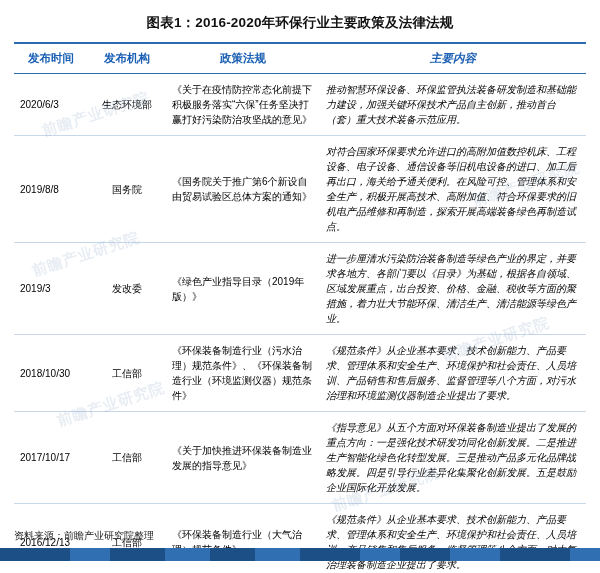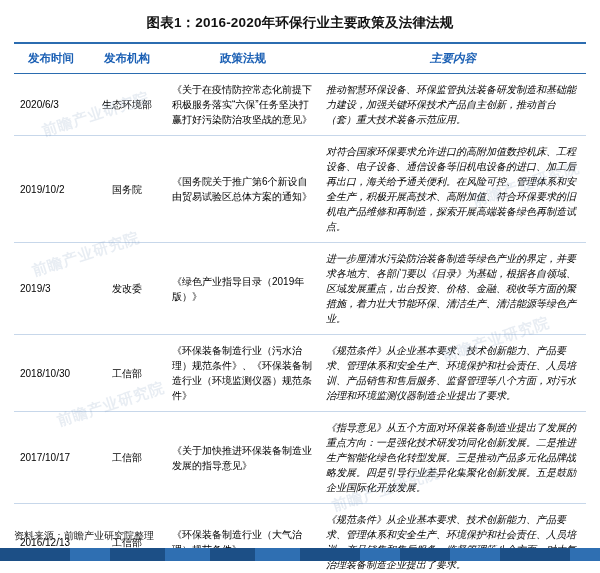--- a/index.html
+++ b/index.html
@@ -138,21 +138,21 @@
       </tr>
     </thead>
     <tbody>
       <tr>
         <td class="col-date">2020/6/3</td>
         <td class="col-org">生态环境部</td>
         <td class="col-pol">《关于在疫情防控常态化前提下积极服务落实“六保”任务坚决打赢打好污染防治攻坚战的意见》</td>
         <td class="col-main">推动智慧环保设备、环保监管执法装备研发制造和基础能力建设，加强关键环保技术产品自主创新，推动首台（套）重大技术装备示范应用。</td>
       </tr>
       <tr>
-        <td class="col-date">2019/10/2</td>
+        <td class="col-date">2019/8/8</td>
         <td class="col-org">国务院</td>
         <td class="col-pol">《国务院关于推广第6个新设自由贸易试验区总体方案的通知》</td>
         <td class="col-main">对符合国家环保要求允许进口的高附加值数控机床、工程设备、电子设备、通信设备等旧机电设备的进口、加工后再出口，海关给予通关便利。在风险可控、管理体系和安全生产，积极开展高技术、高附加值、符合环保要求的旧机电产品维修和再制造，探索开展高端装备绿色再制造试点。</td>
       </tr>
       <tr>
         <td class="col-date">2019/3</td>
         <td class="col-org">发改委</td>
         <td class="col-pol">《绿色产业指导目录（2019年版）》</td>
         <td class="col-main">进一步厘清水污染防治装备制造等绿色产业的界定，并要求各地方、各部门要以《目录》为基础，根据各自领域、区域发展重点，出台投资、价格、金融、税收等方面的聚措施，着力壮大节能环保、清洁生产、清洁能源等绿色产业。</td>
       </tr>

